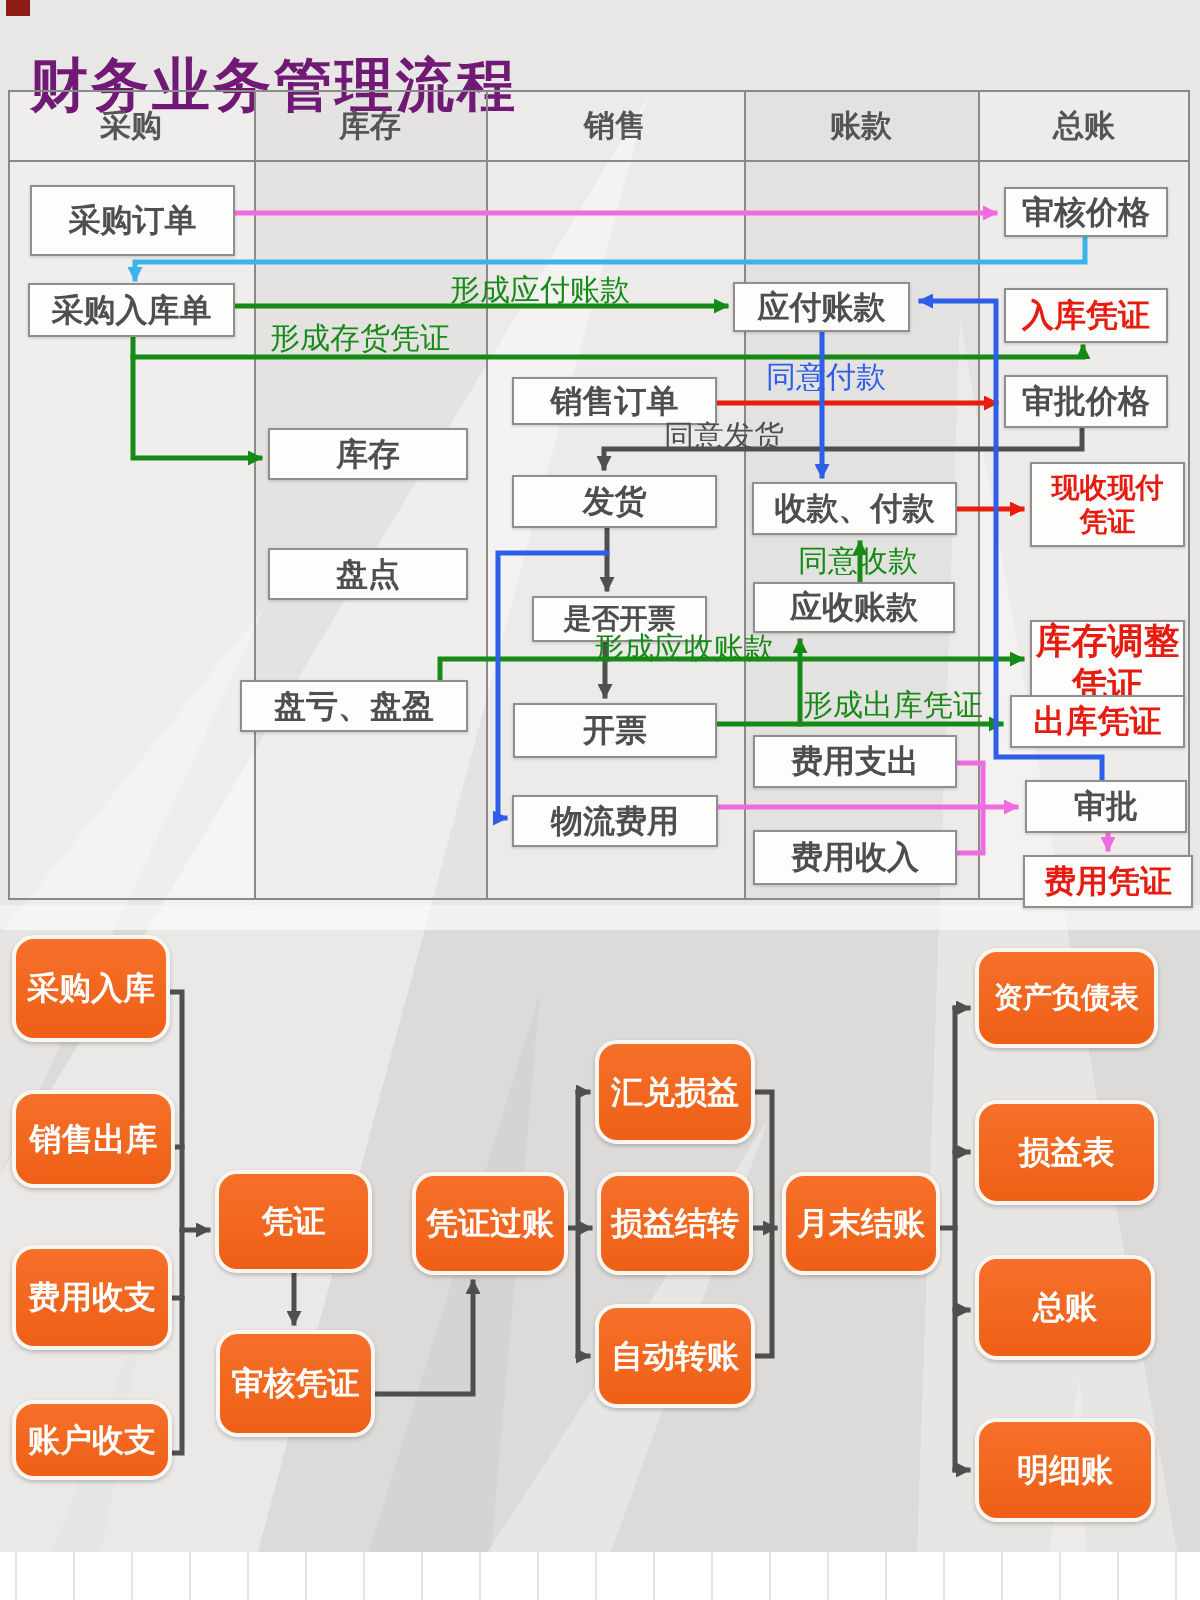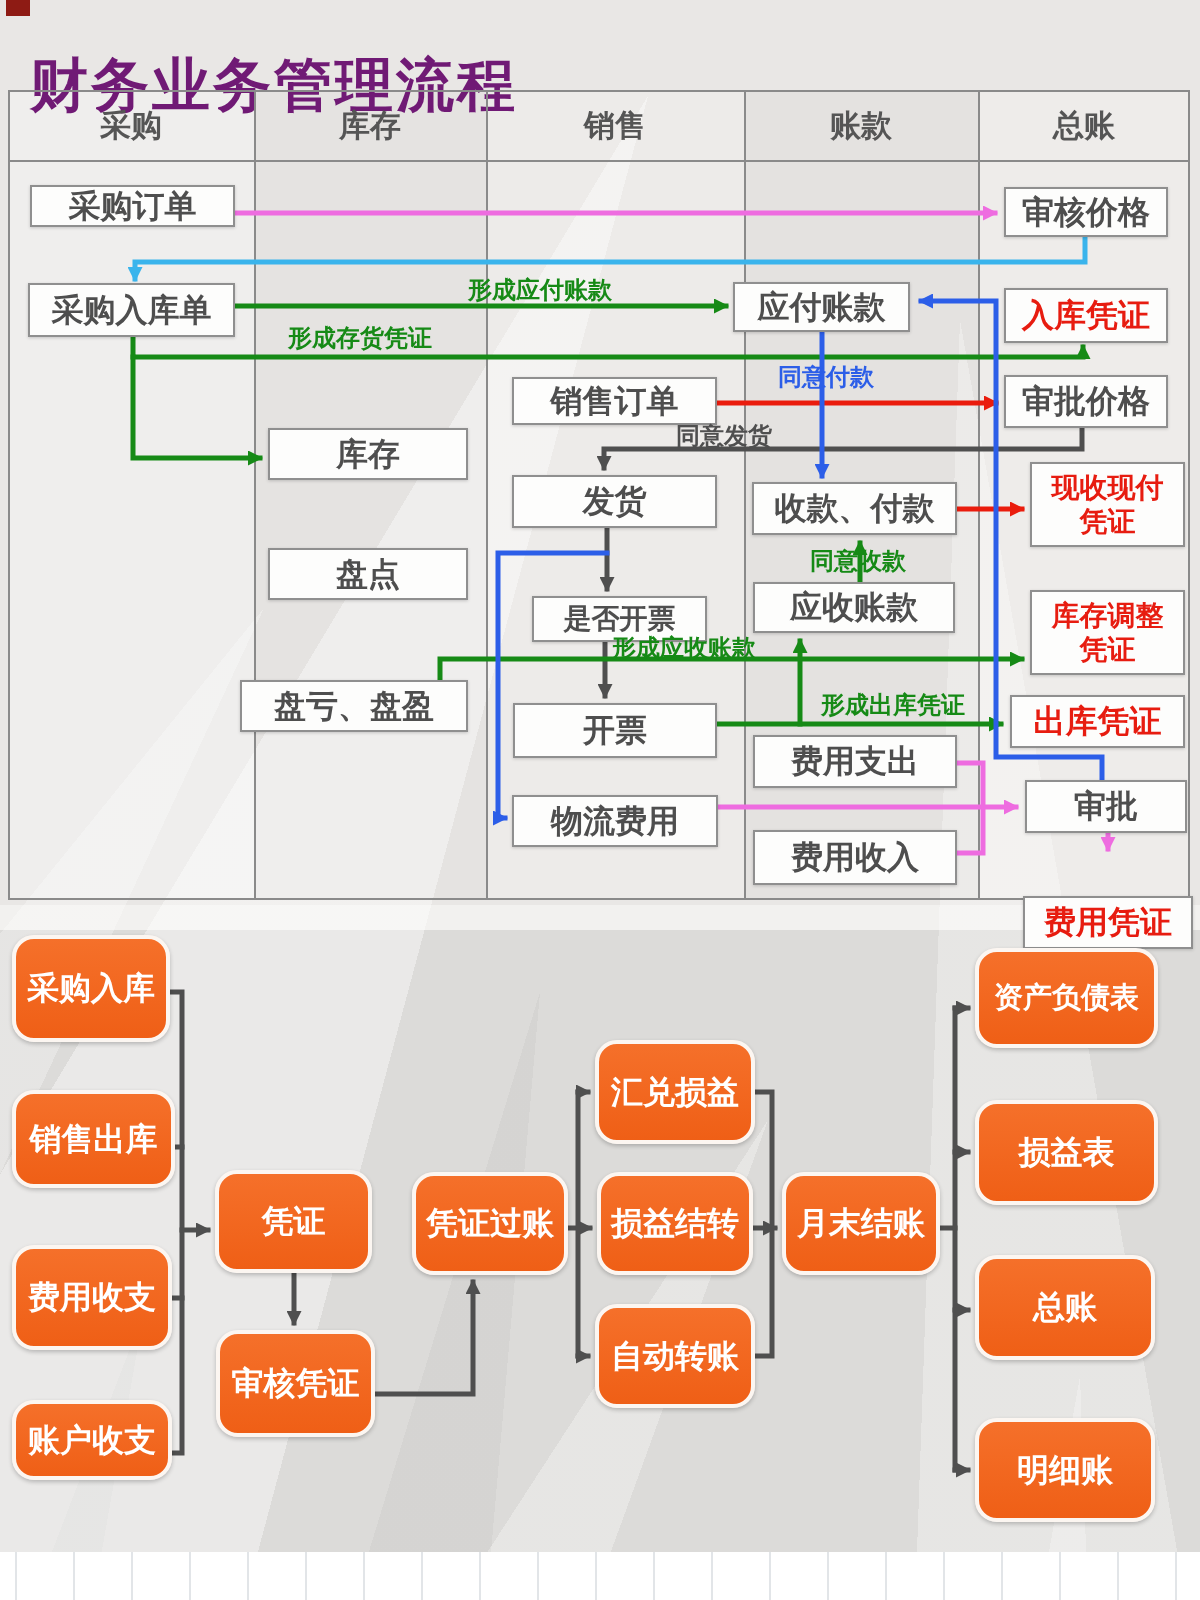--- a/index.html
+++ b/index.html
@@ -39,21 +39,21 @@
         text-align:center;box-sizing:border-box;white-space:pre-line;}
   .node.plain,.node.red{background:#fdfdfc;border:2px solid #8f8f8f;
         font-weight:700;font-size:32px;color:#4e4e4e;line-height:1.2;
         box-shadow:0 1px 3px rgba(0,0,0,.18);}
   .node.red{color:#e71c10;}
   .node.orange{background:linear-gradient(180deg,#f5702a,#ef5f16);border:4px solid #fcf6f1;
         border-radius:22px;color:#fff;font-weight:700;font-size:32px;line-height:1.15;
         box-shadow:0 2px 4px rgba(0,0,0,.22);}
   
   .edge-label{position:absolute;z-index:4;transform:translate(-50%,-50%);
-        font-size:24px;font-weight:700;white-space:nowrap;}
+        font-size:30px;font-weight:400;white-space:nowrap;}
   .edge-label.green{color:#168a16;} .edge-label.blue{color:#2c5ee8;}
   .edge-label.gray{color:#4f4f4f;}
   
   #grid-strip{position:absolute;left:0;top:1552px;width:1200px;height:48px;background:#ffffff;
       background-image:repeating-linear-gradient(90deg,#e2e5e8 0 2px,transparent 2px 58px);
       background-position:15px 0;border-bottom:3px solid #e2e5e8;}
 </style>
 </head>
 <body>
 
@@ -141,45 +141,45 @@
       <polyline points="753,1228 775,1228" fill="none" stroke="#4f4f4f" stroke-width="5" stroke-linejoin="miter" stroke-linecap="square" marker-end="url(#arrow-gray)"></polyline>
       <polyline points="940,1228 955,1228" fill="none" stroke="#4f4f4f" stroke-width="5" stroke-linejoin="miter" stroke-linecap="square"></polyline>
       <polyline points="955,1008 955,1470" fill="none" stroke="#4f4f4f" stroke-width="5" stroke-linejoin="miter" stroke-linecap="square"></polyline>
       <polyline points="955,1008 968,1008" fill="none" stroke="#4f4f4f" stroke-width="5" stroke-linejoin="miter" stroke-linecap="square" marker-end="url(#arrow-gray)"></polyline>
       <polyline points="955,1152 968,1152" fill="none" stroke="#4f4f4f" stroke-width="5" stroke-linejoin="miter" stroke-linecap="square" marker-end="url(#arrow-gray)"></polyline>
       <polyline points="955,1310 968,1310" fill="none" stroke="#4f4f4f" stroke-width="5" stroke-linejoin="miter" stroke-linecap="square" marker-end="url(#arrow-gray)"></polyline>
       <polyline points="955,1470 968,1470" fill="none" stroke="#4f4f4f" stroke-width="5" stroke-linejoin="miter" stroke-linecap="square" marker-end="url(#arrow-gray)"></polyline>
     </svg>
 
   <div id="nodes">
-      <div class="node plain" style="left: 30px; top: 185px; width: 205px; height: 42px;">采购订单</div>
+      <div class="node plain" style="left: 30px; top: 185px; width: 205px; height: 71px;">采购订单</div>
       <div class="node plain" style="left: 28px; top: 283px; width: 207px; height: 54px;">采购入库单</div>
       <div class="node plain" style="left: 268px; top: 428px; width: 200px; height: 52px;">库存</div>
       <div class="node plain" style="left: 268px; top: 548px; width: 200px; height: 52px;">盘点</div>
       <div class="node plain" style="left: 240px; top: 680px; width: 228px; height: 52px;">盘亏、盘盈</div>
       <div class="node plain" style="left: 512px; top: 377px; width: 205px; height: 48px;">销售订单</div>
       <div class="node plain" style="left: 512px; top: 475px; width: 205px; height: 53px;">发货</div>
       <div class="node plain" style="left: 532px; top: 596px; width: 175px; height: 46px; font-size: 28px;">是否开票</div>
       <div class="node plain" style="left: 513px; top: 703px; width: 204px; height: 55px;">开票</div>
       <div class="node plain" style="left: 512px; top: 795px; width: 206px; height: 52px;">物流费用</div>
       <div class="node plain" style="left: 733px; top: 282px; width: 177px; height: 50px;">应付账款</div>
       <div class="node plain" style="left: 752px; top: 482px; width: 205px; height: 53px;">收款、付款</div>
       <div class="node plain" style="left: 753px; top: 582px; width: 202px; height: 51px;">应收账款</div>
       <div class="node plain" style="left: 753px; top: 735px; width: 204px; height: 53px;">费用支出</div>
       <div class="node plain" style="left: 753px; top: 830px; width: 204px; height: 55px;">费用收入</div>
       <div class="node plain" style="left: 1004px; top: 187px; width: 164px; height: 50px;">审核价格</div>
       <div class="node red" style="left: 1004px; top: 288px; width: 164px; height: 55px;">入库凭证</div>
       <div class="node plain" style="left: 1004px; top: 375px; width: 164px; height: 53px;">审批价格</div>
       <div class="node red" style="left: 1030px; top: 462px; width: 155px; height: 85px; font-size: 28px;">现收现付
 凭证</div>
-      <div class="node red" style="left: 1030px; top: 590px; width: 155px; height: 85px; font-size: 28px;">库存调整
+      <div class="node red" style="left: 1030px; top: 620px; width: 155px; height: 85px; font-size: 36px;">库存调整
 凭证</div>
       <div class="node red" style="left: 1010px; top: 695px; width: 175px; height: 53px;">出库凭证</div>
       <div class="node plain" style="left: 1025px; top: 780px; width: 162px; height: 53px;">审批</div>
-      <div class="node red" style="left: 1023px; top: 855px; width: 170px; height: 53px; margin-top: 41px;">费用凭证</div>
+      <div class="node red" style="left: 1023px; top: 855px; width: 170px; height: 53px;">费用凭证</div>
       <div class="node orange" style="left: 12px; top: 935px; width: 158px; height: 107px;">采购入库</div>
       <div class="node orange" style="left: 12px; top: 1090px; width: 163px; height: 98px;">销售出库</div>
       <div class="node orange" style="left: 12px; top: 1245px; width: 160px; height: 105px;">费用收支</div>
       <div class="node orange" style="left: 12px; top: 1400px; width: 160px; height: 80px;">账户收支</div>
       <div class="node orange" style="left: 215px; top: 1170px; width: 157px; height: 103px;">凭证</div>
       <div class="node orange" style="left: 216px; top: 1330px; width: 159px; height: 107px;">审核凭证</div>
       <div class="node orange" style="left: 412px; top: 1172px; width: 156px; height: 103px;">凭证过账</div>
       <div class="node orange" style="left: 595px; top: 1040px; width: 160px; height: 104px;">汇兑损益</div>
       <div class="node orange" style="left: 597px; top: 1172px; width: 156px; height: 103px;">损益结转</div>
       <div class="node orange" style="left: 595px; top: 1304px; width: 160px; height: 104px;">自动转账</div>

